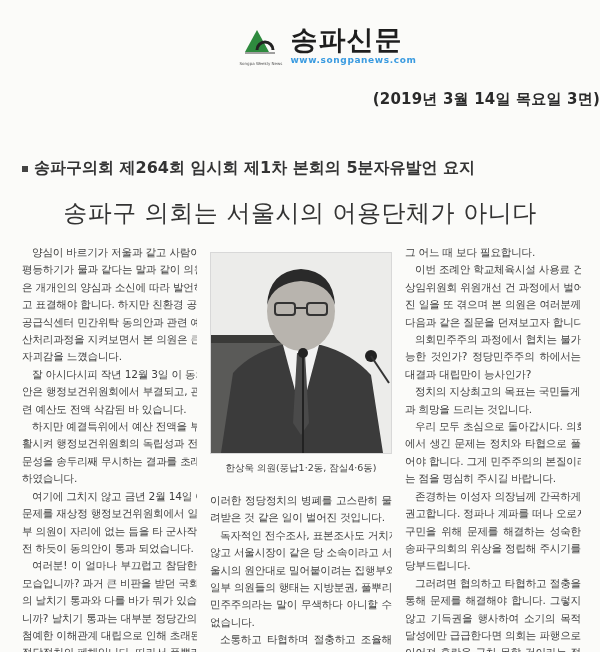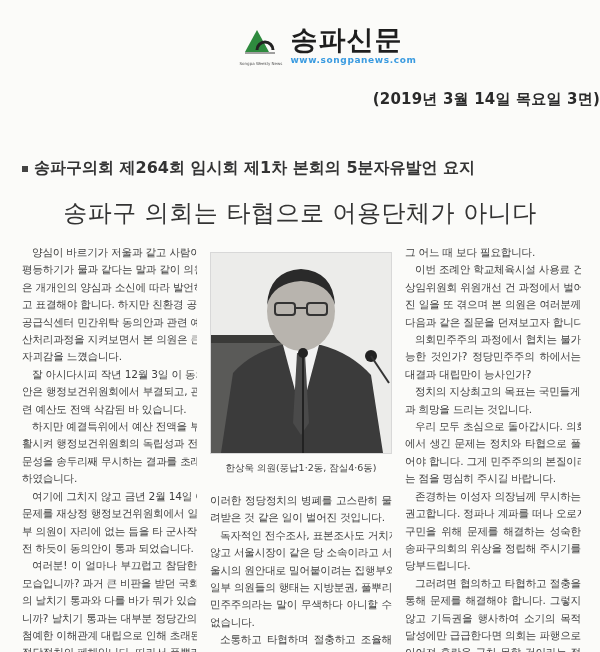--- a/index.html
+++ b/index.html
@@ -82,21 +82,21 @@
   </div>
 </div>
 
 <div class="dateline">(2019년 3월 14일 목요일 3면)</div>
 
 <div class="kicker">
   <span class="sq"></span>
   <span>송파구의회 제264회 임시회 제1차 본회의 5분자유발언 요지</span>
 </div>
 
-<div class="headline">송파구 의회는 타협으로 어용단체가 아니다</div>
+<div class="headline">송파구 의회는 서울시의 어용단체가 아니다</div>
 
 <div class="col col1" id="col1">
     <span class="line indent">양심이 바르기가 저울과 같고 사람이</span>
     <span class="line">평등하기가 물과 같다는 말과 같이 의원</span>
     <span class="line">은 개개인의 양심과 소신에 따라 발언하</span>
     <span class="line">고 표결해야 합니다. 하지만 친환경 공</span>
     <span class="line">공급식센터 민간위탁 동의안과 관련 예</span>
     <span class="line">산처리과정을 지켜보면서 본 의원은 큰</span>
     <span class="line last">자괴감을 느꼈습니다.</span>
     <span class="line indent">잘 아시다시피 작년 12월 3일 이 동의</span>
@@ -160,21 +160,21 @@
     <span class="line last">다음과 같은 질문을 던져보고자 합니다.</span>
     <span class="line indent">의회민주주의 과정에서 협치는 불가</span>
     <span class="line">능한 것인가? 정당민주주의 하에서는</span>
     <span class="line last">대결과 대립만이 능사인가?</span>
     <span class="line indent">정치의 지상최고의 목표는 국민들게 꿈</span>
     <span class="line last">과 희망을 드리는 것입니다.</span>
     <span class="line indent">우리 모두 초심으로 돌아갑시다. 의회</span>
     <span class="line">에서 생긴 문제는 정치와 타협으로 풀</span>
     <span class="line">어야 합니다. 그게 민주주의의 본질이라</span>
     <span class="line last">는 점을 명심히 주시길 바랍니다.</span>
-    <span class="line indent">존경하는 이성자 의장님께 무시하는</span>
+    <span class="line indent">존경하는 이성자 의장님께 간곡하게</span>
     <span class="line">권고합니다. 정파나 계파를 떠나 오로지</span>
     <span class="line">구민을 위해 문제를 해결하는 성숙한</span>
     <span class="line">송파구의회의 위상을 정립해 주시기를</span>
     <span class="line last">당부드립니다.</span>
     <span class="line indent">그러려면 협의하고 타협하고 절충을</span>
     <span class="line">통해 문제를 해결해야 합니다. 그렇지</span>
     <span class="line">않고 기득권을 행사하여 소기의 목적</span>
     <span class="line">달성에만 급급한다면 의회는 파행으로</span>
     <span class="line">이어져 혼란을 금치 못할 것이라는 점</span>
   </div>

